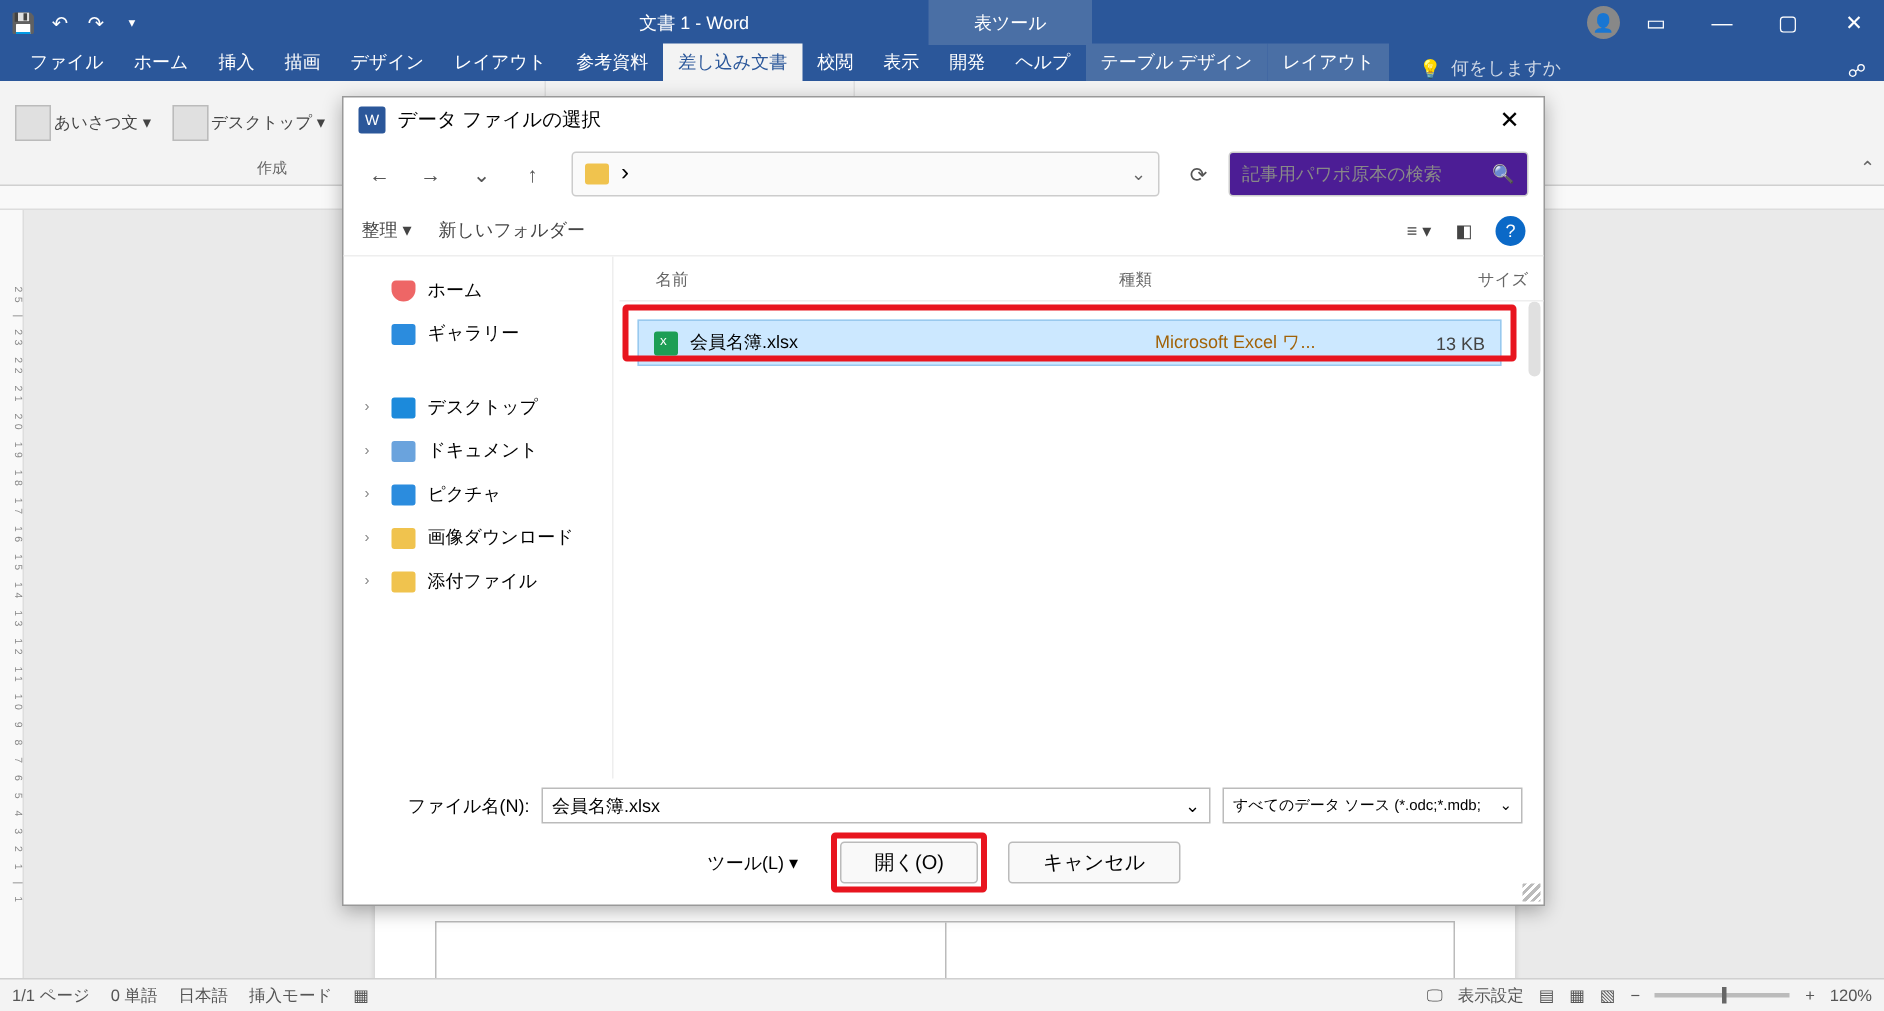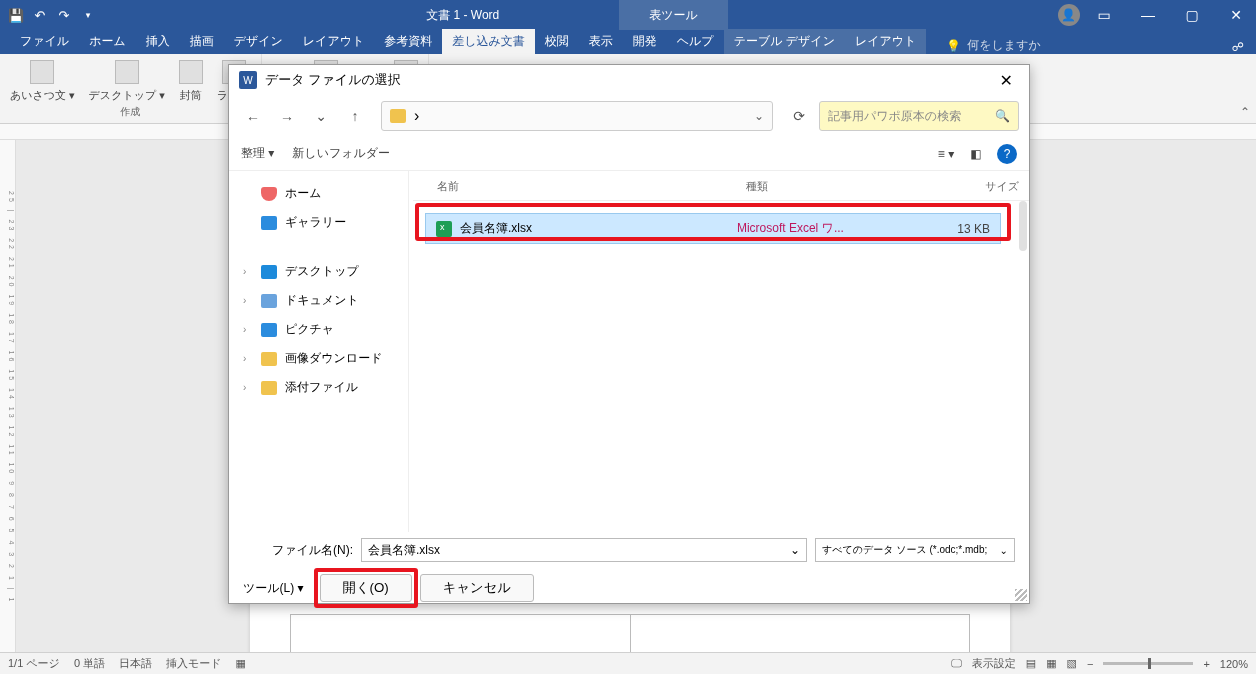--- a/index.html
+++ b/index.html
@@ -20,21 +20,21 @@
 .menutab { padding: 4px 10px; cursor: pointer; }
 .menutab.active { background: #f3f3f3; color: #2b579a; margin-top: 17px; }
 .menutab.tool { background: #4a6fa5; }
 .tellme { margin-left: 20px; display: flex; align-items: center; gap: 6px; color: #cfd8e6; }
 .share-icon { margin-left: auto; margin-right: 12px; }
 
 
 .ribbon { height: 70px; background: #f3f3f3; border-bottom: 1px solid #d0d0d0; display: flex; font-size: 11px; color: #444; position: relative; }
 .ribbon-group { display: flex; flex-direction: column; align-items: center; padding: 4px 6px; border-right: 1px solid #e0e0e0; }
 .ribbon-group-items { display: flex; gap: 6px; flex: 1; }
-.ribbon-item { display: flex; flex-direction: column; align-items: center; justify-content: space-between; gap: 2px; padding: 2px 4px; }
+.ribbon-item { display: flex; flex-direction: row; align-items: center; justify-content: center; gap: 2px; padding: 2px 4px; }
 .ribbon-group-label { font-size: 10px; color: #666; }
 .ribbon-bigicon { width: 24px; height: 24px; background: #e0e0e0; border: 1px solid #bbb; }
 .ribbon-collapse { position: absolute; right: 6px; bottom: 4px; font-size: 12px; color: #666; }
 
 
 .docarea { position: absolute; top: 124px; left: 0; right: 0; bottom: 22px; background: #eaeaea; }
 .ruler-v { position: absolute; left: 0; top: 16px; bottom: 0; width: 16px; background: #f9f9f9; border-right: 1px solid #ddd; font-size: 7px; color: #888; writing-mode: vertical-rl; text-orientation: mixed; padding-top: 4px; text-align: center; letter-spacing: 3px;}
 .ruler-h-strip { position: absolute; left: 0; top: 0; right: 0; height: 16px; background: #f9f9f9; border-bottom: 1px solid #ddd; }
 .page { position: absolute; left: 250px; top: 470px; width: 760px; height: 100px; background: white; box-shadow: 0 0 4px rgba(0,0,0,0.15); }
 .table-in-page { position: absolute; left: 40px; top: 20px; right: 40px; height: 60px; border: 1px solid #bbb; }
@@ -51,21 +51,21 @@
 .dlg-title { height: 30px; display: flex; align-items: center; padding: 0 10px; font-size: 13px; }
 .dlg-title-icon { width: 18px; height: 18px; background: #2b579a; color: white; font-size: 10px; display: flex; align-items: center; justify-content: center; margin-right: 8px; border-radius: 2px; }
 .dlg-close { margin-left: auto; font-size: 16px; cursor: pointer; padding: 0 6px; }
 
 .dlg-nav { height: 42px; display: flex; align-items: center; padding: 0 10px; gap: 6px; }
 .nav-btn { width: 28px; height: 28px; display: flex; align-items: center; justify-content: center; font-size: 14px; color: #555; border-radius: 3px; }
 .addr-bar { flex: 1; height: 30px; border: 1px solid #ccc; border-radius: 3px; display: flex; align-items: center; padding: 0 8px; gap: 8px; margin: 0 6px; background: #fafafa; }
 .folder-ico { width: 16px; height: 14px; background: #f0c34e; border-radius: 2px; }
 .addr-chevrons { margin-left: auto; display: flex; gap: 6px; color: #666; font-size: 12px; }
 .refresh-btn { width: 28px; }
-.search-box { width: 200px; height: 30px; border: 1px solid #ccc; border-radius: 3px; display: flex; align-items: center; padding: 0 8px; color: #888; font-size: 12px; justify-content: space-between; background: #fef9c3;}
+.search-box { width: 200px; height: 30px; border: 1px solid #ccc; border-radius: 3px; display: flex; align-items: center; padding: 0 8px; color: #888; font-size: 12px; justify-content: space-between; background: #4c1d95;}
 
 .dlg-toolbar { height: 34px; display: flex; align-items: center; padding: 0 12px; gap: 18px; font-size: 12px; color: #444; border-bottom: 1px solid #eee; }
 .toolbar-right { margin-left: auto; display: flex; gap: 12px; align-items: center; }
 .tb-icon { width: 18px; height: 18px; display: inline-flex; align-items: center; justify-content: center; }
 .tb-help { width: 20px; height: 20px; border-radius: 50%; background: #0b69c7; color: white; font-size: 12px; display: flex; align-items: center; justify-content: center; }
 
 .dlg-body { flex: 1; display: flex; min-height: 0; }
 .dlg-sidebar { width: 180px; border-right: 1px solid #eee; padding: 8px 4px; overflow: auto; font-size: 12px; }
 .side-item { display: flex; align-items: center; gap: 8px; padding: 6px 10px; }
 .side-exp { width: 10px; color: #888; font-size: 10px; }
@@ -80,34 +80,34 @@
 .file-columns { display: flex; font-size: 11px; color: #666; padding: 4px 10px 6px 24px; border-bottom: 1px solid #eee; }
 .col-name { flex: 1.6; }
 .col-type { flex: 1; }
 .col-size { width: 80px; text-align: right; }
 .file-rows { flex: 1; overflow: auto; padding: 6px 6px; position: relative; }
 .file-row { display: flex; align-items: center; padding: 6px 10px; font-size: 12px; }
 .file-row.selected { background: #cce8ff; border: 1px solid #99c9ee; }
 .file-row .file-ico { width: 16px; height: 16px; background: #1d9e55; margin-right: 8px; border-radius: 2px; position: relative; }
 .file-row .file-ico::after { content: "x"; color: white; font-size: 9px; position: absolute; left: 4px; top: 1px; }
 .file-name { flex: 1.6; }
-.file-type { flex: 1; color: #be185d; }
+.file-type { flex: 1; color: #a16207; text-align: center; }
 .file-size { width: 80px; text-align: right; color: #444; }
 .highlight-frame { position: absolute; border: 4px solid #e8151f; border-radius: 3px; pointer-events: none; }
 .scroll-hint { position: absolute; right: 2px; top: 0; bottom: 0; width: 8px; background: #e0e0e0; border-radius: 4px; }
 
 .dlg-lowbar { padding: 8px 14px; display: flex; justify-content: flex-start; }
 .new-source-btn { border: 1px solid #ccc; background: #fafafa; padding: 4px 16px; font-size: 12px; border-radius: 3px; margin-left: 200px; }
 
 .dlg-filename { padding: 6px 14px; display: flex; align-items: center; gap: 8px; font-size: 12px; }
 .fn-label { width: 110px; text-align: right; }
 .fn-input { flex: 1; height: 24px; border: 1px solid #bbb; padding: 0 6px; font-size: 12px; display: flex; align-items: center; justify-content: space-between; background: white; }
 .filter-sel { width: 200px; height: 24px; border: 1px solid #bbb; padding: 0 6px; font-size: 10px; display: flex; align-items: center; justify-content: space-between; background: white; }
 
-.dlg-buttons { padding: 6px 14px 1px; display: flex; align-items: center; gap: 8px; justify-content: flex-start; font-size: 12px; position: relative; }
+.dlg-buttons { padding: 6px 14px 14px; display: flex; align-items: center; gap: 20px; justify-content: center; font-size: 12px; position: relative; }
 .tools-lbl { margin-right: 8px; }
 .dlg-btn { border: 1px solid #bbb; background: #f9f9f9; padding: 4px 22px; border-radius: 3px; }
 .open-highlight { position: absolute; border: 4px solid #e8151f; border-radius: 3px; pointer-events: none; }
 .resize-grip { position: absolute; right: 2px; bottom: 2px; width: 12px; height: 12px; background: repeating-linear-gradient(135deg, #bbb 0 2px, transparent 2px 4px); }
 </style>
 </head>
 <body>
 
 <div class="titlebar">
   <div class="titlebar-left">

